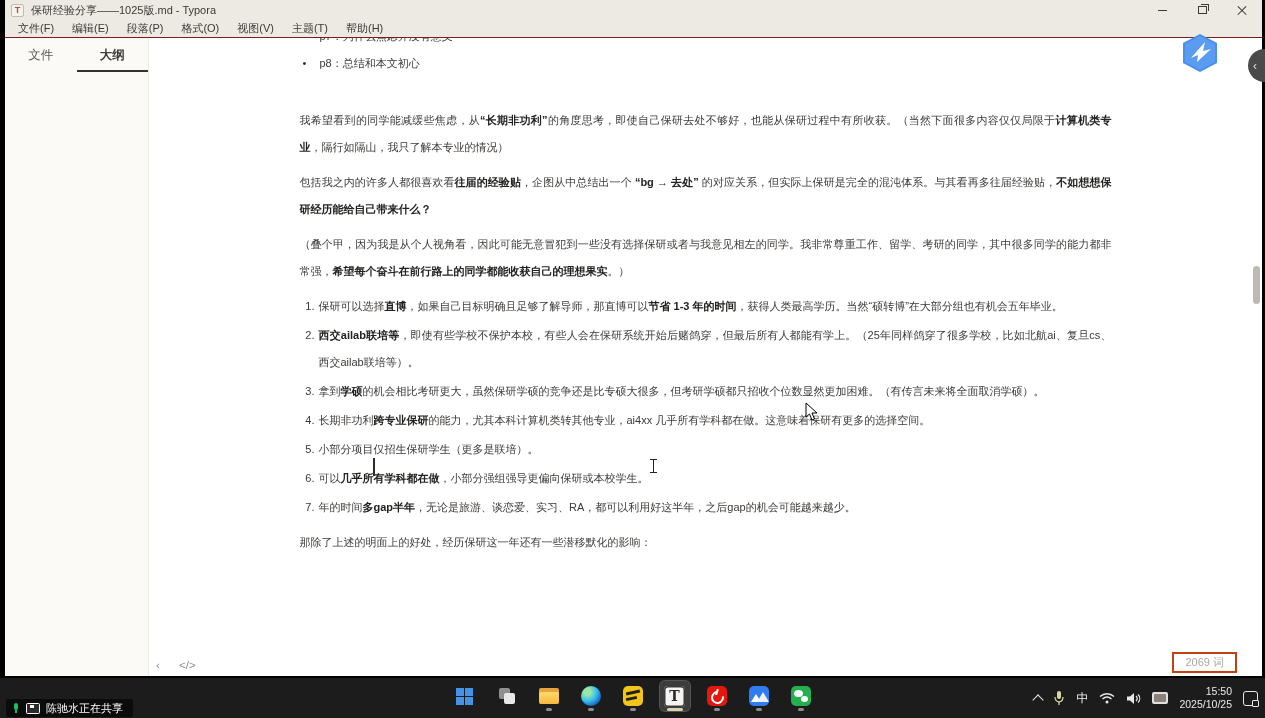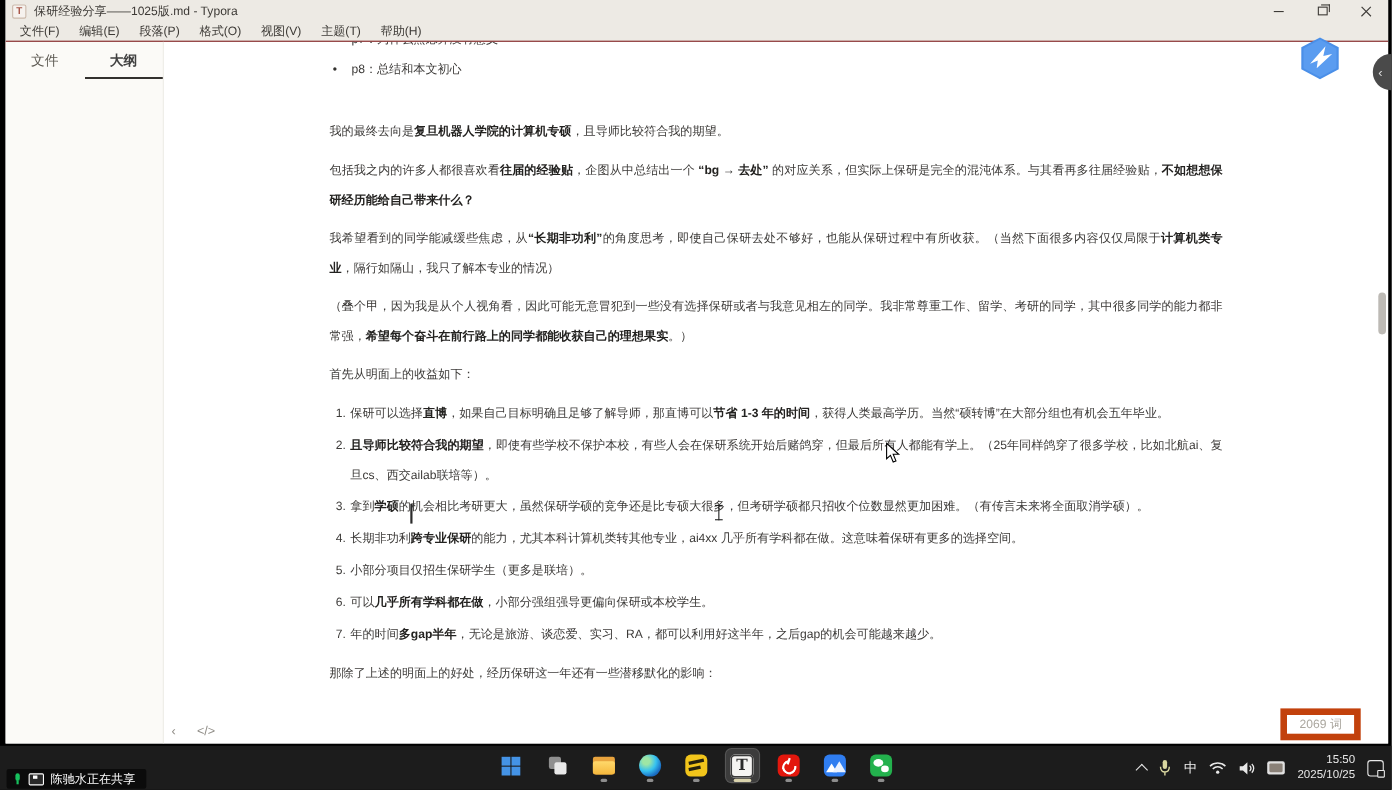--- a/index.html
+++ b/index.html
@@ -36,21 +36,21 @@
   .dot{flex:none;width:17px;padding-left:3px;color:#33312e;}
   .dot::before{content:"•";}
   .p{margin:0 0 8px;}
   .ol{margin:4px 0 8px;}
   .oli{display:flex;margin-bottom:2px;}
   .num{flex:none;width:15px;text-align:right;margin-right:4px;color:#3c3a38;}
   .oli .txt{flex:1;}
 
   .foot-ic{position:absolute;bottom:5px;font-size:11.5px;color:#8f8c86;}
   .wordcount{position:absolute;right:25px;bottom:3px;font-size:11px;color:#aba79f;background:#fff;
-    border:6px solid #c2410c;padding:1px 11px;}
+    border:2px solid #c2410c;padding:1px 11px;}
   .scroll-thumb{position:absolute;right:2px;top:266px;width:7px;height:38px;background:#bdbab5;border-radius:4px;}
 
   
   .logo{position:absolute;left:1179px;top:32px;width:42px;height:42px;}
   .edge-handle{position:absolute;right:0;top:49px;width:17px;height:33px;background:#4a4a4a;border-radius:17px 0 0 17px;
     display:flex;align-items:center;color:#dedede;font-size:12px;padding-left:5px;box-sizing:border-box;}
 
   
   .caret{position:absolute;left:373px;top:458px;width:1.5px;height:18px;background:#2b2b2b;}
   .cursor-ibeam{position:absolute;left:648px;top:457px;width:10px;height:18px;}
@@ -157,34 +157,32 @@
           <div class="li">
             <span class="dot"></span>
             <div class="txt">p7：为什么焦虑并没有意义</div>
           </div>
           <div class="li">
             <span class="dot"></span>
             <div class="txt">p8：总结和本文初心</div>
           </div>
         </div>
 
-        <div class="p"><span>我的最终去向是</span><span class="b">复旦机器人学院的计算机专硕</span><span>，且导师比较符合我的期望。</span></div>
+        <div class="p"><span>我希望看到的同学能减缓些焦虑，从</span><span class="b">“长期非功利”</span><span>的角度思考，即使自己保研去处不够好，也能从保研过程中有所收获。（当然下面很多内容仅仅局限于</span><span class="b">计算机类专业</span><span>，隔行如隔山，我只了解本专业的情况）</span></div>
         <div class="p"><span>包括我之内的许多人都很喜欢看</span><span class="b">往届的经验贴</span><span>，企图从中总结出一个 </span><span class="b">“bg → 去处”</span><span> 的对应关系，但实际上保研是完全的混沌体系。与其看再多往届经验贴，</span><span class="b">不如想想保研经历能给自己带来什么？</span></div>
-        <div class="p"><span>我希望看到的同学能减缓些焦虑，从</span><span class="b">“长期非功利”</span><span>的角度思考，即使自己保研去处不够好，也能从保研过程中有所收获。（当然下面很多内容仅仅局限于</span><span class="b">计算机类专业</span><span>，隔行如隔山，我只了解本专业的情况）</span></div>
         <div class="p"><span>（叠个甲，因为我是从个人视角看，因此可能无意冒犯到一些没有选择保研或者与我意见相左的同学。我非常尊重工作、留学、考研的同学，其中很多同学的能力都非常强，</span><span class="b">希望每个奋斗在前行路上的同学都能收获自己的理想果实</span><span>。）</span></div>
-        <div class="p"><span>首先从明面上的收益如下：</span></div>
 
         <div class="ol">
           <div class="oli">
             <span class="num">1.</span>
             <div class="txt"><span>保研可以选择</span><span class="b">直博</span><span>，如果自己目标明确且足够了解导师，那直博可以</span><span class="b">节省 1-3 年的时间</span><span>，获得人类最高学历。当然“硕转博”在大部分组也有机会五年毕业。</span></div>
           </div>
           <div class="oli">
             <span class="num">2.</span>
-            <div class="txt"><span class="b">且导师比较符合我的期望</span><span>，即使有些学校不保护本校，有些人会在保研系统开始后赌鸽穿，但最后所有人都能有学上。（25年同样鸽穿了很多学校，比如北航ai、复旦cs、西交ailab联培等）。</span></div>
+            <div class="txt"><span class="b">西交ailab联培等</span><span>，即使有些学校不保护本校，有些人会在保研系统开始后赌鸽穿，但最后所有人都能有学上。（25年同样鸽穿了很多学校，比如北航ai、复旦cs、西交ailab联培等）。</span></div>
           </div>
           <div class="oli">
             <span class="num">3.</span>
             <div class="txt"><span>拿到</span><span class="b">学硕</span><span>的机会相比考研更大，虽然保研学硕的竞争还是比专硕大很多，但考研学硕都只招收个位数显然更加困难。（有传言未来将全面取消学硕）。</span></div>
           </div>
           <div class="oli">
             <span class="num">4.</span>
             <div class="txt"><span>长期非功利</span><span class="b">跨专业保研</span><span>的能力，尤其本科计算机类转其他专业，ai4xx 几乎所有学科都在做。这意味着保研有更多的选择空间。</span></div>
           </div>
           <div class="oli">

